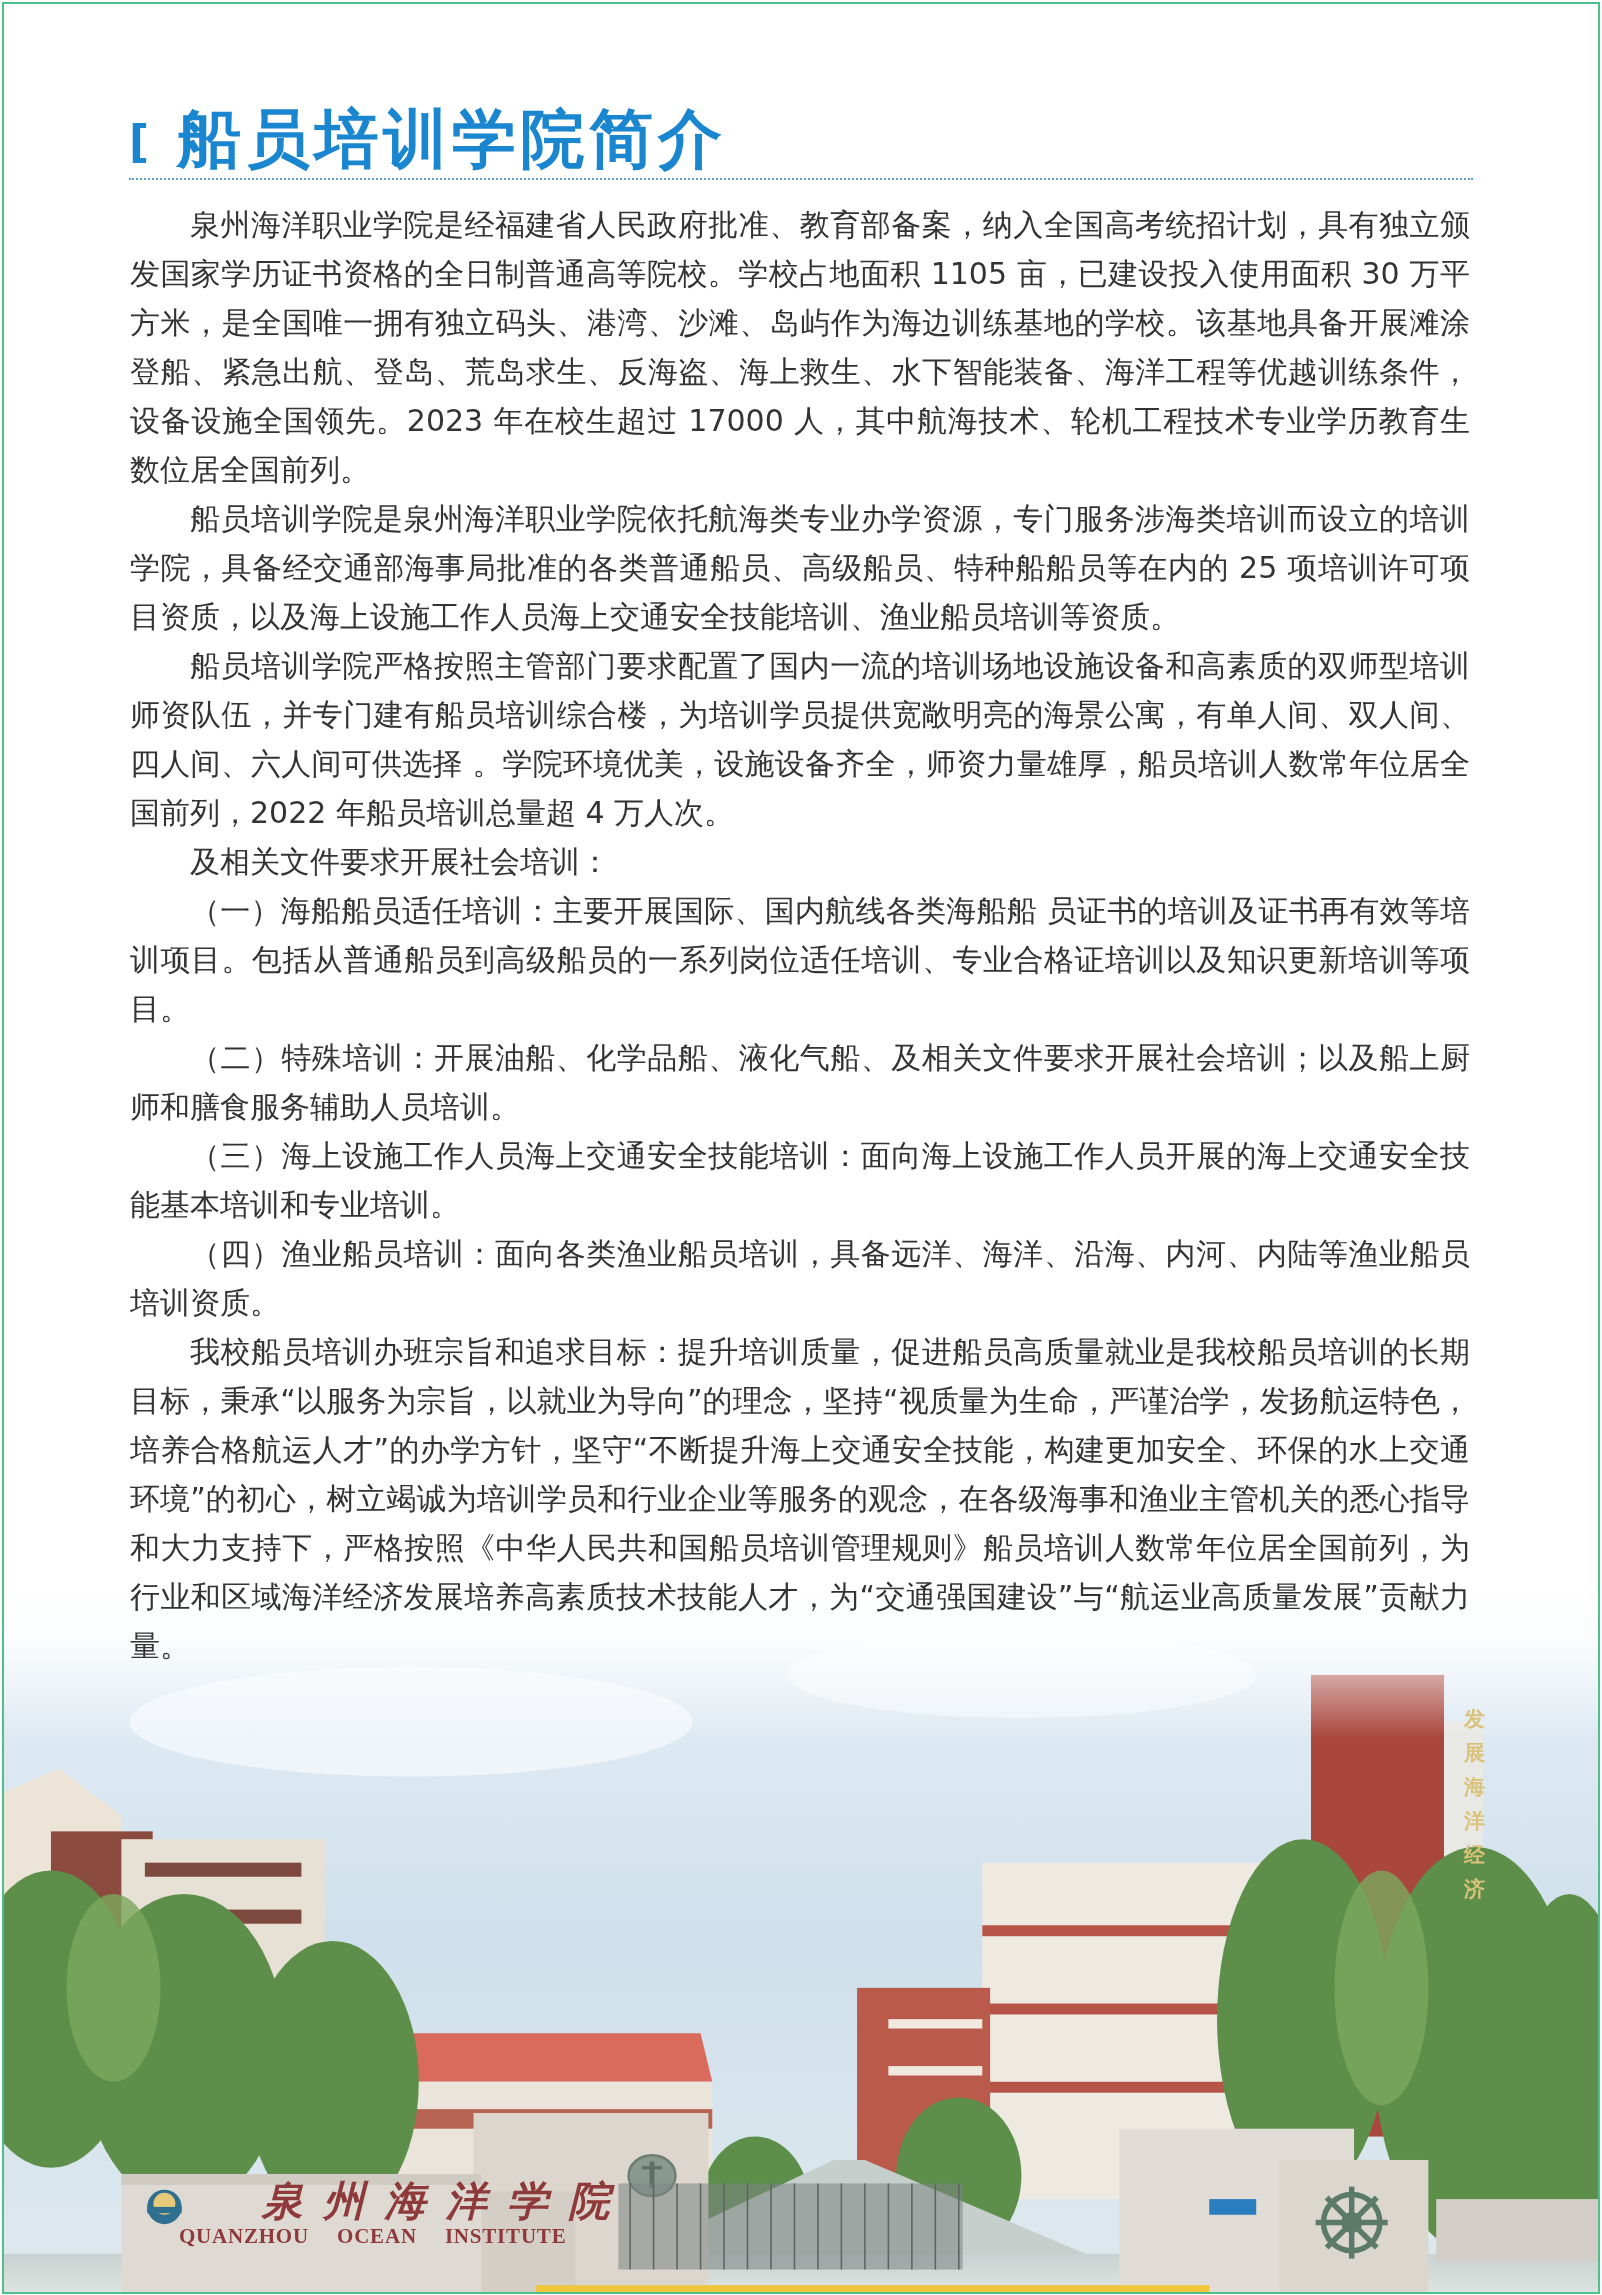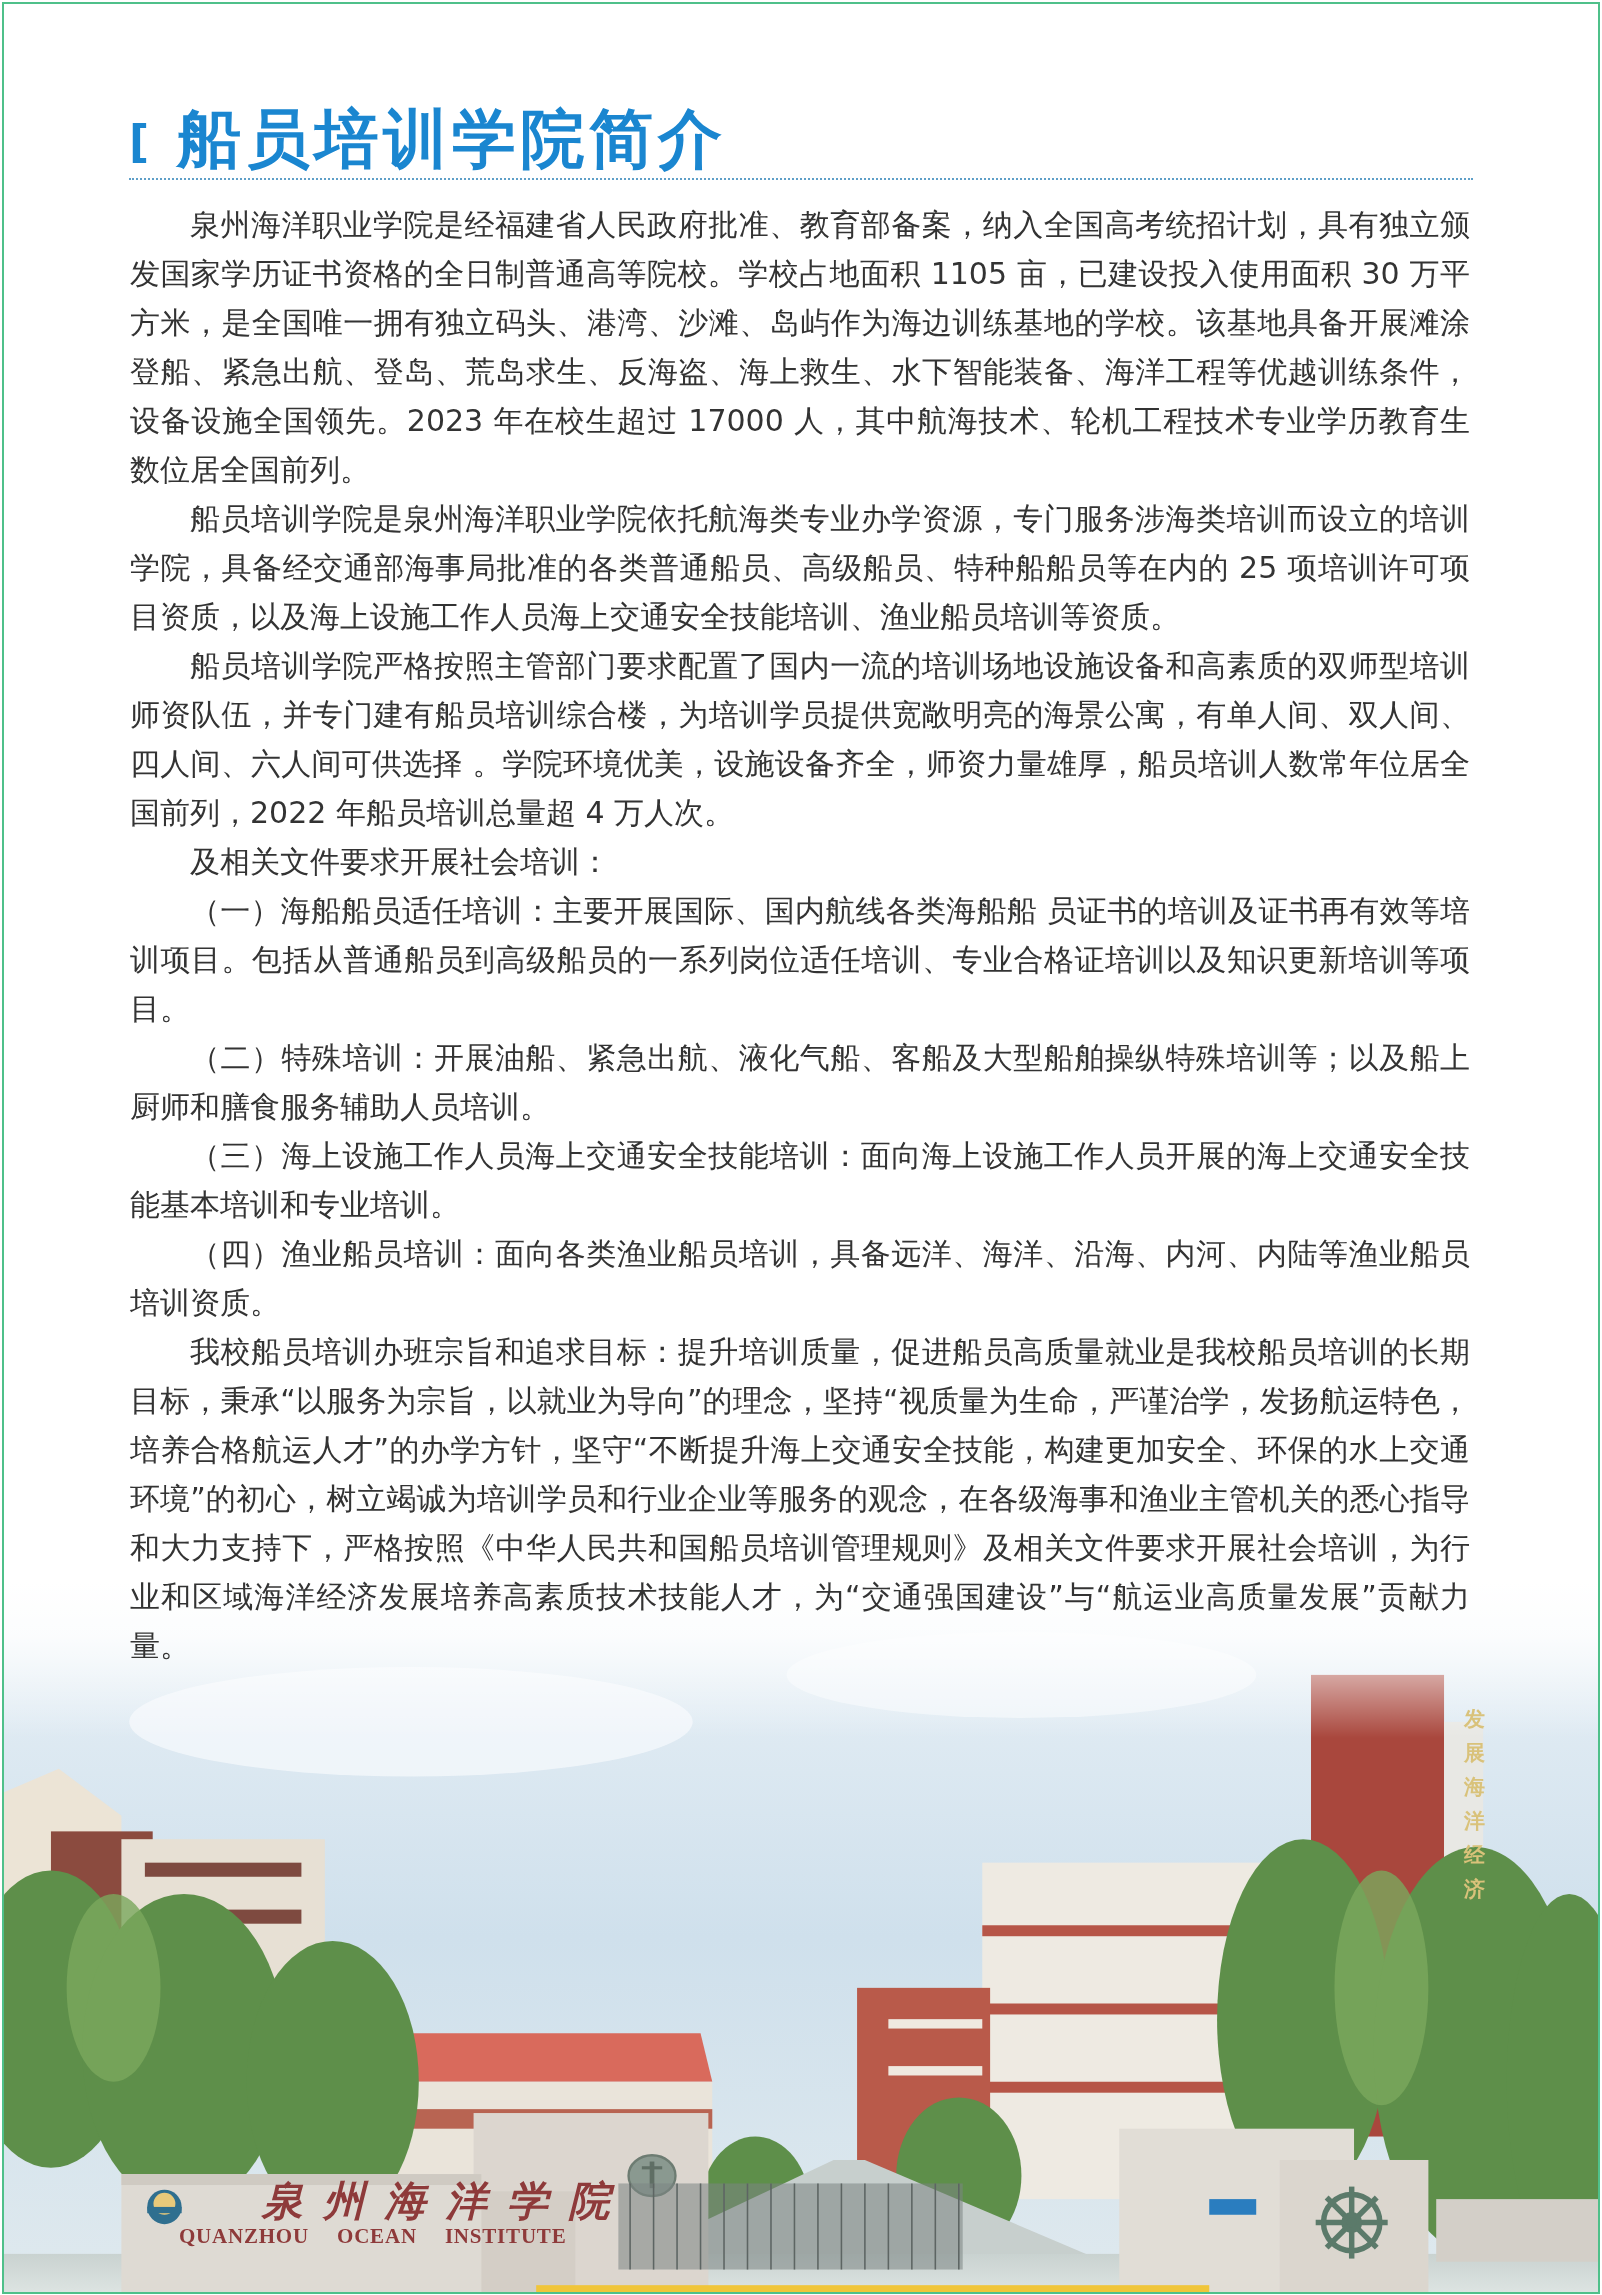--- a/index.html
+++ b/index.html
@@ -75,24 +75,24 @@
   <h1 class="title-text" style="margin:0;">船员培训学院简介</h1>
 </div>
 <div class="title-divider"></div>
 
 <div class="article">
   <p>泉州海洋职业学院是经福建省人民政府批准、教育部备案，纳入全国高考统招计划，具有独立颁发国家学历证书资格的全日制普通高等院校。学校占地面积 1105 亩，已建设投入使用面积 30 万平方米，是全国唯一拥有独立码头、港湾、沙滩、岛屿作为海边训练基地的学校。该基地具备开展滩涂登船、紧急出航、登岛、荒岛求生、反海盗、海上救生、水下智能装备、海洋工程等优越训练条件，设备设施全国领先。2023 年在校生超过 17000 人，其中航海技术、轮机工程技术专业学历教育生数位居全国前列。</p>
   <p>船员培训学院是泉州海洋职业学院依托航海类专业办学资源，专门服务涉海类培训而设立的培训学院，具备经交通部海事局批准的各类普通船员、高级船员、特种船船员等在内的 25 项培训许可项目资质，以及海上设施工作人员海上交通安全技能培训、渔业船员培训等资质。</p>
   <p>船员培训学院严格按照主管部门要求配置了国内一流的培训场地设施设备和高素质的双师型培训师资队伍，并专门建有船员培训综合楼，为培训学员提供宽敞明亮的海景公寓，有单人间、双人间、四人间、六人间可供选择 。学院环境优美，设施设备齐全，师资力量雄厚，船员培训人数常年位居全国前列，2022 年船员培训总量超 4 万人次。</p>
   <p>及相关文件要求开展社会培训：</p>
   <p class="item">（一）海船船员适任培训：主要开展国际、国内航线各类海船船 员证书的培训及证书再有效等培训项目。包括从普通船员到高级船员的一系列岗位适任培训、专业合格证培训以及知识更新培训等项目。</p>
-  <p class="item">（二）特殊培训：开展油船、紧急出航、液化气船、客船及大型船舶操纵特殊培训等；以及船上厨师和膳食服务辅助人员培训。</p>
+  <p class="item">（二）特殊培训：开展油船、化学品船、液化气船、及相关文件要求开展社会培训；以及船上厨师和膳食服务辅助人员培训。</p>
   <p class="item">（三）海上设施工作人员海上交通安全技能培训：面向海上设施工作人员开展的海上交通安全技能基本培训和专业培训。</p>
   <p class="item">（四）渔业船员培训：面向各类渔业船员培训，具备远洋、海洋、沿海、内河、内陆等渔业船员培训资质。</p>
-  <p>我校船员培训办班宗旨和追求目标：提升培训质量，促进船员高质量就业是我校船员培训的长期目标，秉承“以服务为宗旨，以就业为导向”的理念，坚持“视质量为生命，严谨治学，发扬航运特色，培养合格航运人才”的办学方针，坚守“不断提升海上交通安全技能，构建更加安全、环保的水上交通环境”的初心，树立竭诚为培训学员和行业企业等服务的观念，在各级海事和渔业主管机关的悉心指导和大力支持下，严格按照《中华人民共和国船员培训管理规则》及相关文件要求开展社会培训，为行业和区域海洋经济发展培养高素质技术技能人才，为“交通强国建设”与“航运业高质量发展”贡献力量。</p>
+  <p>我校船员培训办班宗旨和追求目标：提升培训质量，促进船员高质量就业是我校船员培训的长期目标，秉承“以服务为宗旨，以就业为导向”的理念，坚持“视质量为生命，严谨治学，发扬航运特色，培养合格航运人才”的办学方针，坚守“不断提升海上交通安全技能，构建更加安全、环保的水上交通环境”的初心，树立竭诚为培训学员和行业企业等服务的观念，在各级海事和渔业主管机关的悉心指导和大力支持下，严格按照《中华人民共和国船员培训管理规则》船员培训人数常年位居全国前列，为行业和区域海洋经济发展培养高素质技术技能人才，为“交通强国建设”与“航运业高质量发展”贡献力量。</p>
 </div>
 
 <div class="photo">
   <svg viewBox="0 0 2038 910" preserveAspectRatio="none">
     <defs>
       <linearGradient id="sky" x1="0" y1="0" x2="0" y2="1">
         <stop offset="0" stop-color="#e9f1f7"></stop>
         <stop offset="0.5" stop-color="#cfe0ec"></stop>
         <stop offset="1" stop-color="#dfe9ee"></stop>
       </linearGradient>

